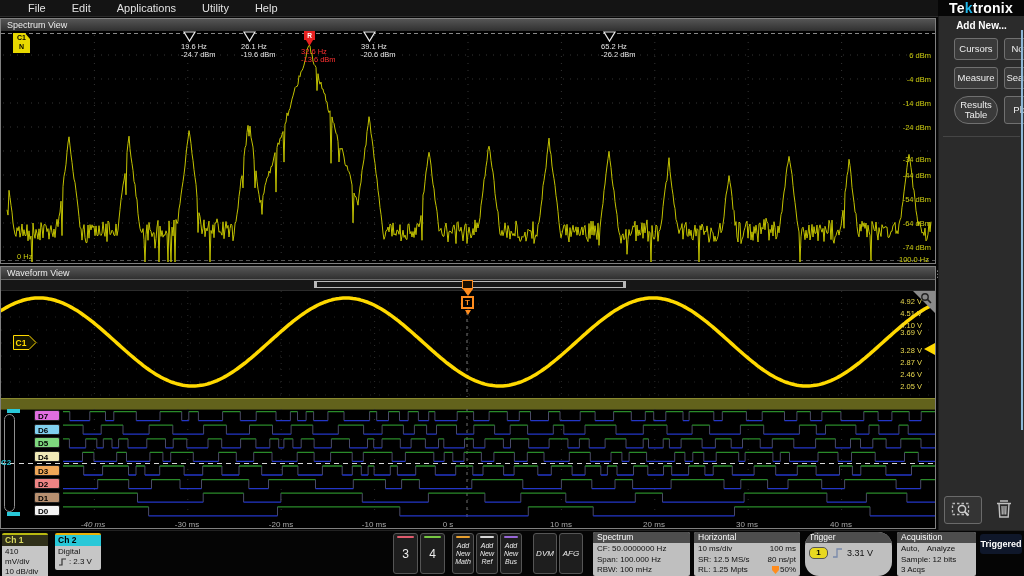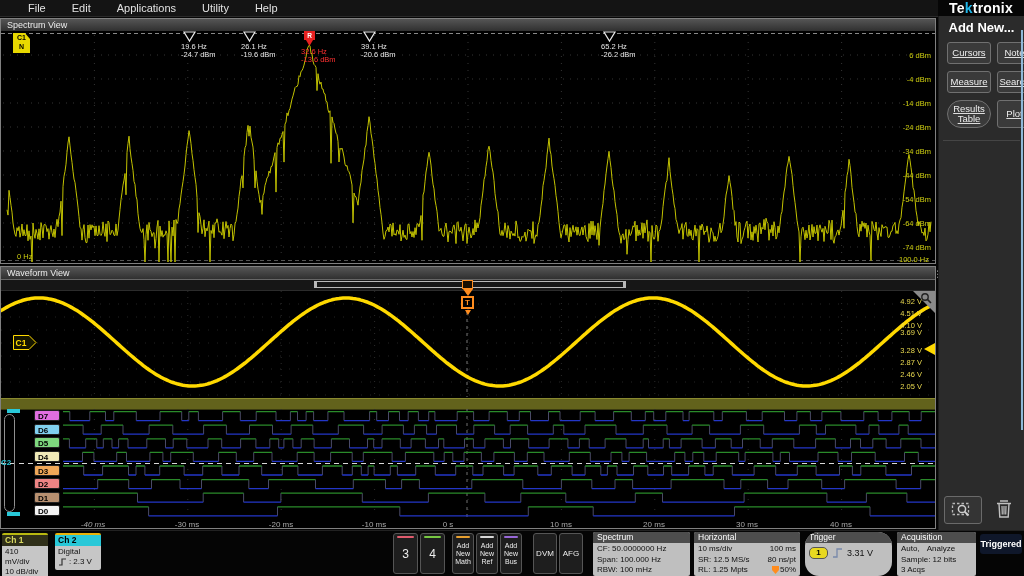--- a/index.html
+++ b/index.html
@@ -8,22 +8,22 @@
   .abs{position:absolute;}
   
   #menubar{left:0;top:0;width:938px;height:17px;background:#141414;border-bottom:1px solid #2a2a2a;
            display:flex;align-items:center;gap:26px;padding-left:28px;box-sizing:border-box;}
   #menubar span{font-size:11px;color:#e2e2e2;cursor:default;}
   
   #logo{left:938px;top:0;width:86px;height:16px;text-align:center;font-weight:bold;font-size:14px;color:#fff;letter-spacing:.2px;}
   #logo .k{color:#1fb6e8;}
   
   #sidebar{left:938px;top:16px;width:86px;height:514px;background:#2b2b2b;border-left:1px solid #1a1a1a;box-sizing:border-box;}
-  #sidebar-header{text-align:center;font-size:13px;font-weight:bold;color:#fff;padding-top:4px;}
-  #sidebar-buttons{display:grid;grid-template-columns:44px 35px;gap:7px 6px;padding:7px 0 0 8px;text-decoration:underline;}
+  #sidebar-header{text-align:center;font-size:10px;font-weight:bold;color:#fff;padding-top:4px;}
+  #sidebar-buttons{display:grid;grid-template-columns:44px 35px;gap:7px 6px;padding:7px 0 0 15px;}
   .sbtn{background:#3a3a3a;border:1px solid #707070;border-radius:3px;color:#eee;font-size:9.5px;
         display:flex;align-items:center;justify-content:center;text-align:center;min-height:20px;line-height:10px;cursor:pointer;}
   #sidebar-divider{margin:12px 4px 0 4px;border-top:1px solid #454545;}
   .toolbtn{background:#343434;border:1px solid #6a6a6a;border-radius:3px;display:flex;align-items:center;justify-content:center;cursor:pointer;}
   
   .panel{background:#000;border:1px solid #808080;box-sizing:border-box;}
   .panel-title{height:12px;background:linear-gradient(#555,#303030);border-bottom:1px solid #666;
                font-size:9px;color:#ececec;padding-left:6px;line-height:12px;}
   
   .mk-label{position:absolute;font-size:7.5px;line-height:7.5px;color:#e8e8e8;white-space:nowrap;}
@@ -36,21 +36,21 @@
          font-size:8px;font-weight:bold;color:#000;line-height:11px;padding-left:3px;box-sizing:border-box;cursor:pointer;}
   
   #bottombar{left:0;top:530px;width:1024px;height:46px;background:#050505;border-top:1px solid #222;}
   .chbadge{position:absolute;border-radius:2px;overflow:hidden;cursor:pointer;}
   .chbadge .hd{height:11px;font-size:8.5px;font-weight:bold;line-height:11px;padding-left:3px;}
   .chbadge .bd{background:#c6c6c6;color:#111;font-size:8px;line-height:10px;padding:1px 3px;}
   .numbtn{position:absolute;width:25px;height:41px;background:#1e1e1e;border:1px solid #555;border-radius:3px;
           box-sizing:border-box;color:#eee;font-size:12px;display:flex;align-items:center;justify-content:center;cursor:pointer;}
   .stripe{position:absolute;top:2px;left:3px;right:3px;height:2px;border-radius:1px;}
   .addbtn{position:absolute;width:22px;height:41px;background:#1e1e1e;border:1px solid #555;border-radius:3px;box-sizing:border-box;
-          color:#eee;font-size:7px;line-height:8px;text-align:center;display:flex;align-items:center;justify-content:center;cursor:pointer;}
+          color:#eee;font-size:7px;line-height:8px;text-align:center;display:flex;align-items:center;justify-content:center;cursor:pointer;font-style:italic;}
   .infopanel{position:absolute;height:44px;background:#bfbfbf;border-radius:2px;overflow:hidden;cursor:pointer;}
   .infopanel .hd{height:11px;background:#4d4d4d;color:#fff;font-size:8.5px;line-height:11px;padding-left:4px;}
   .infopanel .bd{font-size:8px;color:#111;line-height:10.5px;padding:1px 4px;}
   .irow{display:flex;justify-content:space-between;}
   #triggered-badge{position:absolute;background:#17b33e;border-radius:3px;color:#fff;font-weight:bold;font-size:9px;
                    display:flex;align-items:center;justify-content:center;cursor:pointer;}
 </style>
 </head>
 <body>
 
@@ -173,21 +173,21 @@
               <div>65.2 Hz</div>
               <div>-26.2 dBm</div>
             </div>
           </div>
         </div>
       <div id="spec-ylabels">
           <div class="axlab" style="right: 4px; top: 20px;">6 dBm</div>
           <div class="axlab" style="right: 4px; top: 44px;">-4 dBm</div>
           <div class="axlab" style="right: 4px; top: 68px;">-14 dBm</div>
           <div class="axlab" style="right: 4px; top: 92px;">-24 dBm</div>
-          <div class="axlab" style="right: 4px; top: 116px;">-34 dBm</div>
+          <div class="axlab" style="right: 4px; top: 124px;">-34 dBm</div>
           <div class="axlab" style="right: 4px; top: 140px;">-44 dBm</div>
           <div class="axlab" style="right: 4px; top: 164px;">-54 dBm</div>
           <div class="axlab" style="right: 4px; top: 188px;">-64 dBm</div>
           <div class="axlab" style="right: 4px; top: 212px;">-74 dBm</div>
         </div>
       <div class="axlab" style="left:16px;top:221px;">0 Hz</div>
       <div class="axlab" style="right:6px;top:224px;">100.0 Hz</div>
     </div>
   </div>
 

